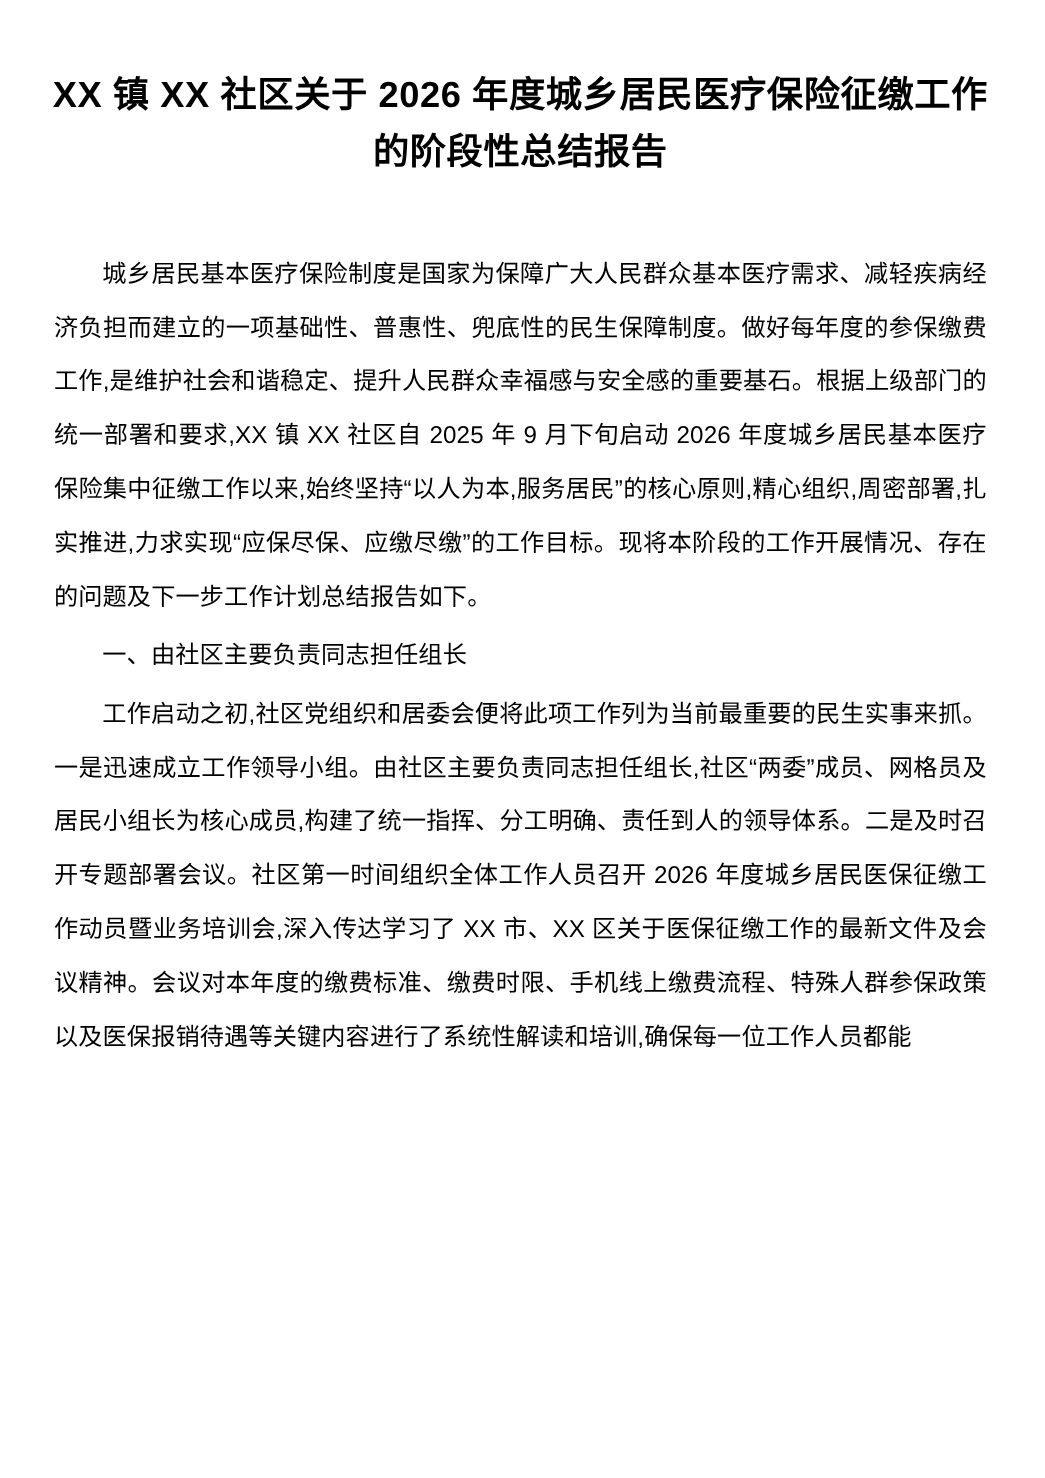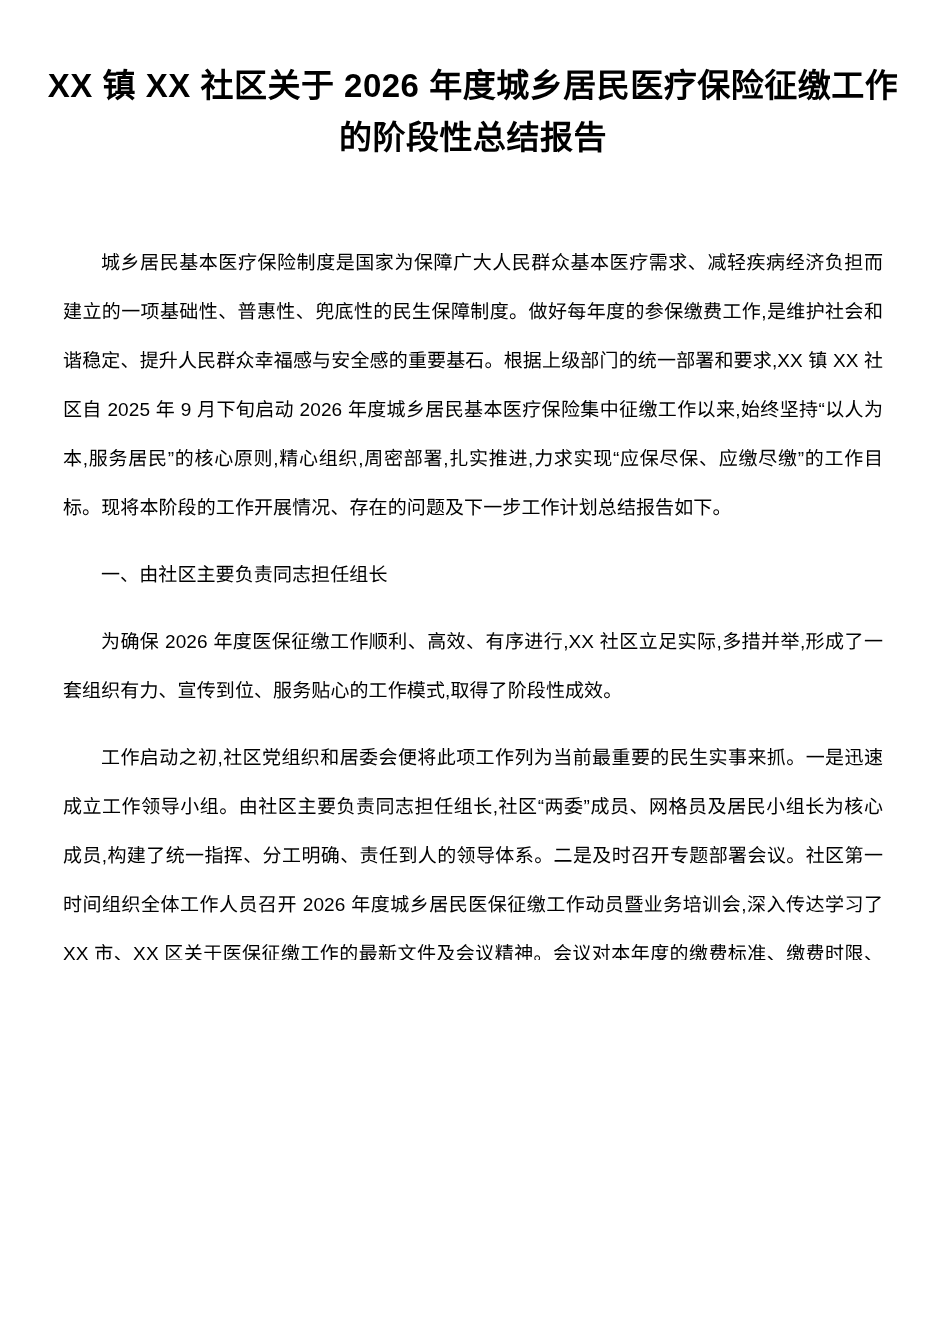--- a/index.html
+++ b/index.html
@@ -35,22 +35,22 @@
     font-size: 33px;
     line-height: 52px;
     font-weight: 600;
     text-align: center;
     letter-spacing: 0.5px;
     word-break: break-all;
   }
 
   
   .para {
-    margin: 18px;
-    font-size: 19px;
+    margin: 4px;
+    font-size: 22px;
     line-height: 49px;
     text-align: justify;
     text-justify: inter-ideograph;
     text-align-last: left;
     word-break: break-all;
     letter-spacing: 0.1px;
   }
   .para.indent {
     text-indent: 2em;
   }
@@ -74,19 +74,18 @@
   <div class="doc-body">
 
     <h1 class="doc-title">XX 镇 XX 社区关于 2026 年度城乡居民医疗保险征缴工作的阶段性总结报告</h1>
 
     <div class="spacer-after-title"></div>
 
     <p class="para indent">城乡居民基本医疗保险制度是国家为保障广大人民群众基本医疗需求、减轻疾病经济负担而建立的一项基础性、普惠性、兜底性的民生保障制度。做好每年度的参保缴费工作,是维护社会和谐稳定、提升人民群众幸福感与安全感的重要基石。根据上级部门的统一部署和要求,XX 镇 XX 社区自 2025 年 9 月下旬启动 2026 年度城乡居民基本医疗保险集中征缴工作以来,始终坚持“以人为本,服务居民”的核心原则,精心组织,周密部署,扎实推进,力求实现“应保尽保、应缴尽缴”的工作目标。现将本阶段的工作开展情况、存在的问题及下一步工作计划总结报告如下。</p>
 
     <p class="para heading-1">一、由社区主要负责同志担任组长</p>
 
-    <p class="para indent">为确保 2026 年度医保征缴工作顺利、高效、有序进行,XX 社区立足实际,多措并举,形成了一套组织有力、宣传到位、服务贴心的工作模式,取得了阶段性成效。</p>
 
 
     <p class="para indent" id="rich-para"><span>工作启动之初,社区党组织和居委会便将此项工作列为当前最重要的民生实事来抓。</span><span class="b">一是</span><span>迅速成立工作领导小组。由社区主要负责同志担任组长,社区“两委”成员、网格员及居民小组长为核心成员,构建了统一指挥、分工明确、责任到人的领导体系。</span><span class="b">二是</span><span>及时召开专题部署会议。社区第一时间组织全体工作人员召开 2026 年度城乡居民医保征缴工作动员暨业务培训会,深入传达学习了 XX 市、XX 区关于医保征缴工作的最新文件及会议精神。会议对本年度的缴费标准、缴费时限、手机线上缴费流程、特殊人群参保政策以及医保报销待遇等关键内容进行了系统性解读和培训,确保每一位工作人员都能</span></p>
 
   </div>
 </div>
 
 </body></html>

